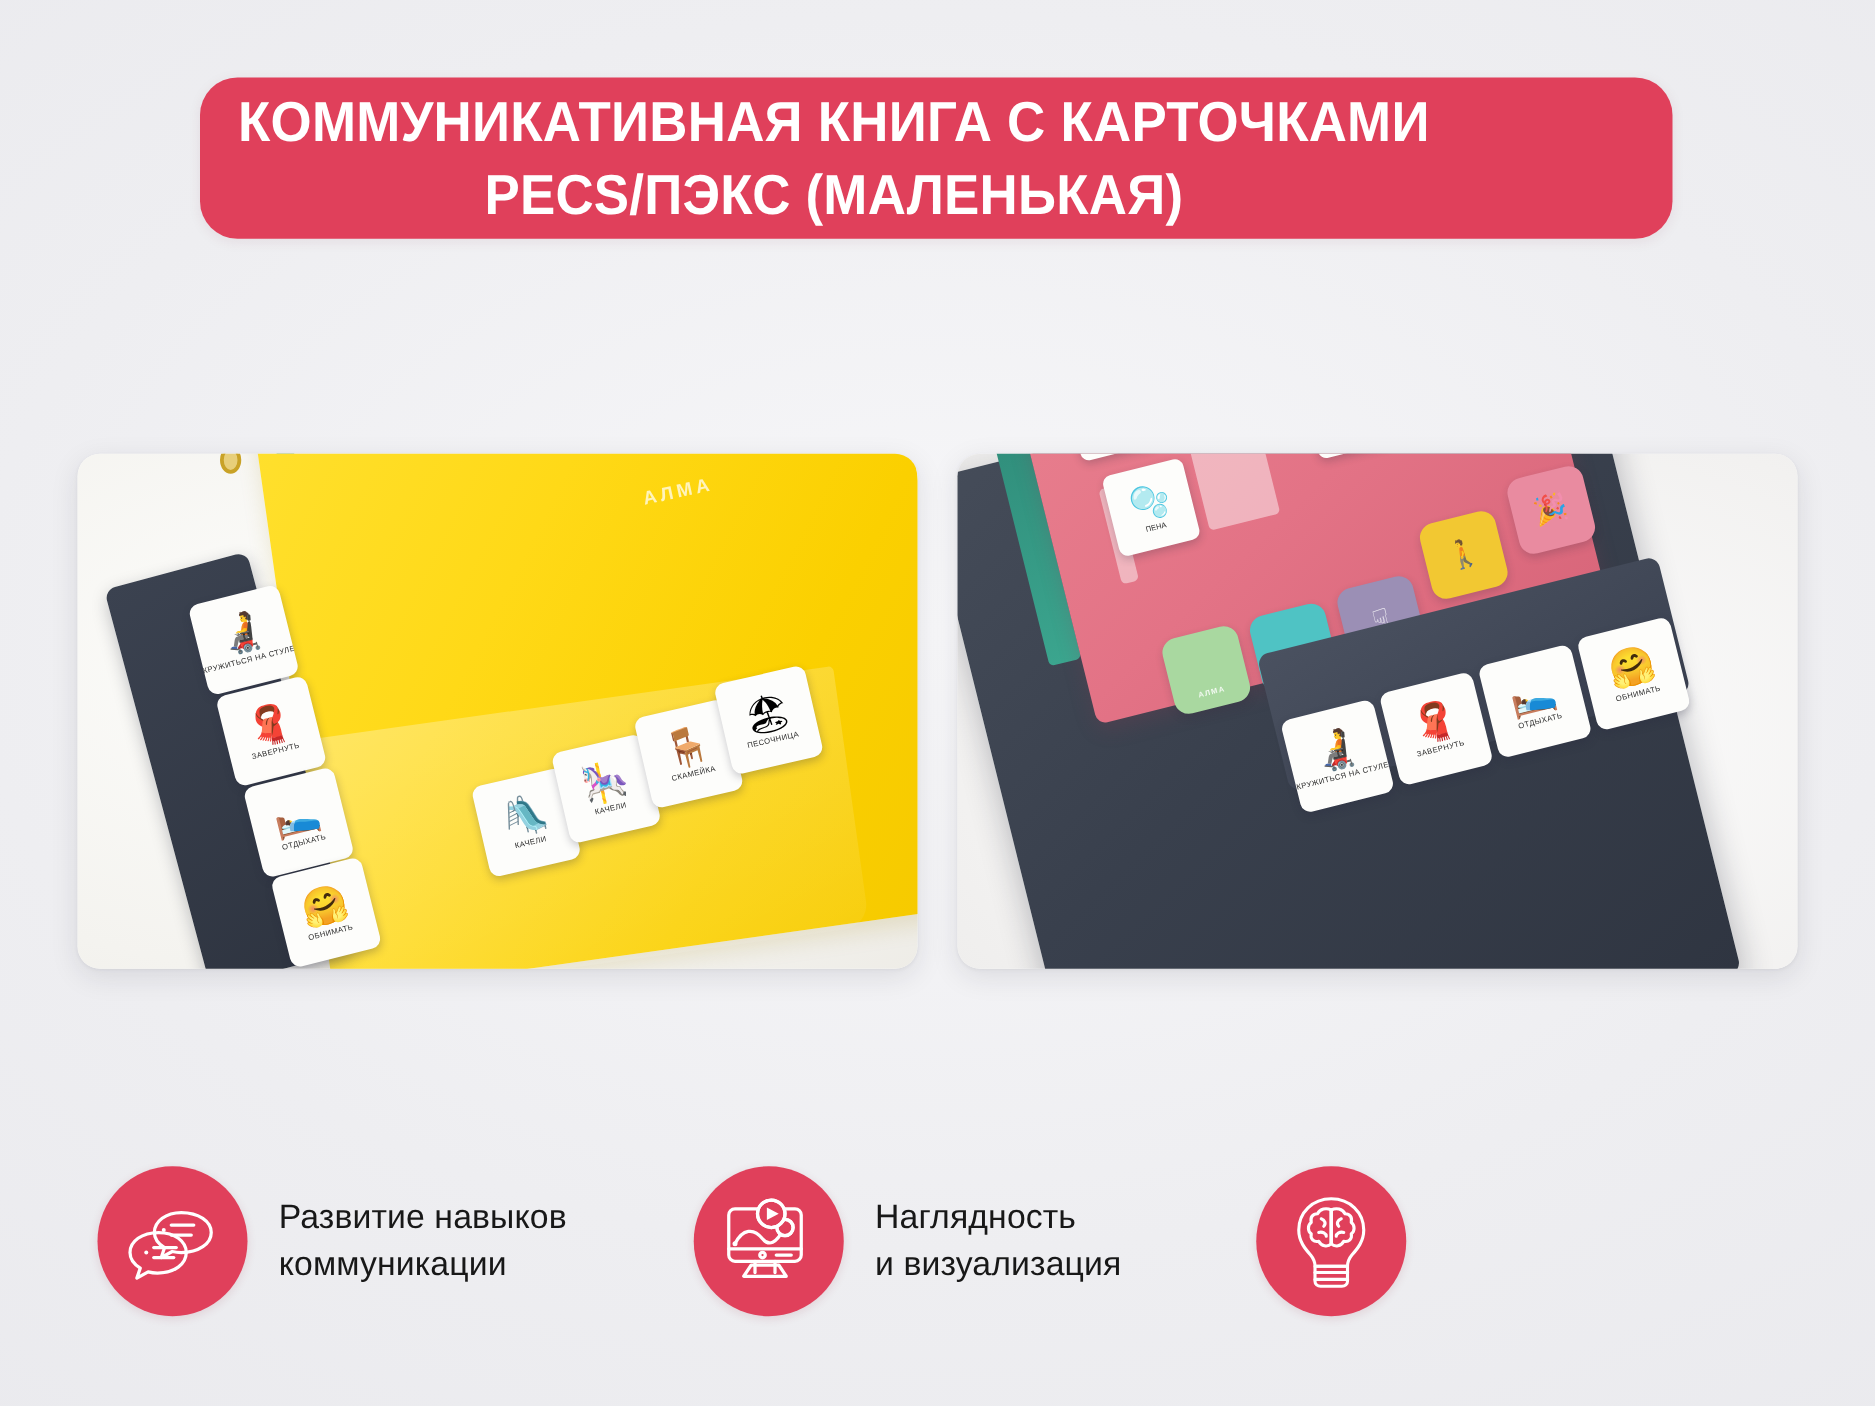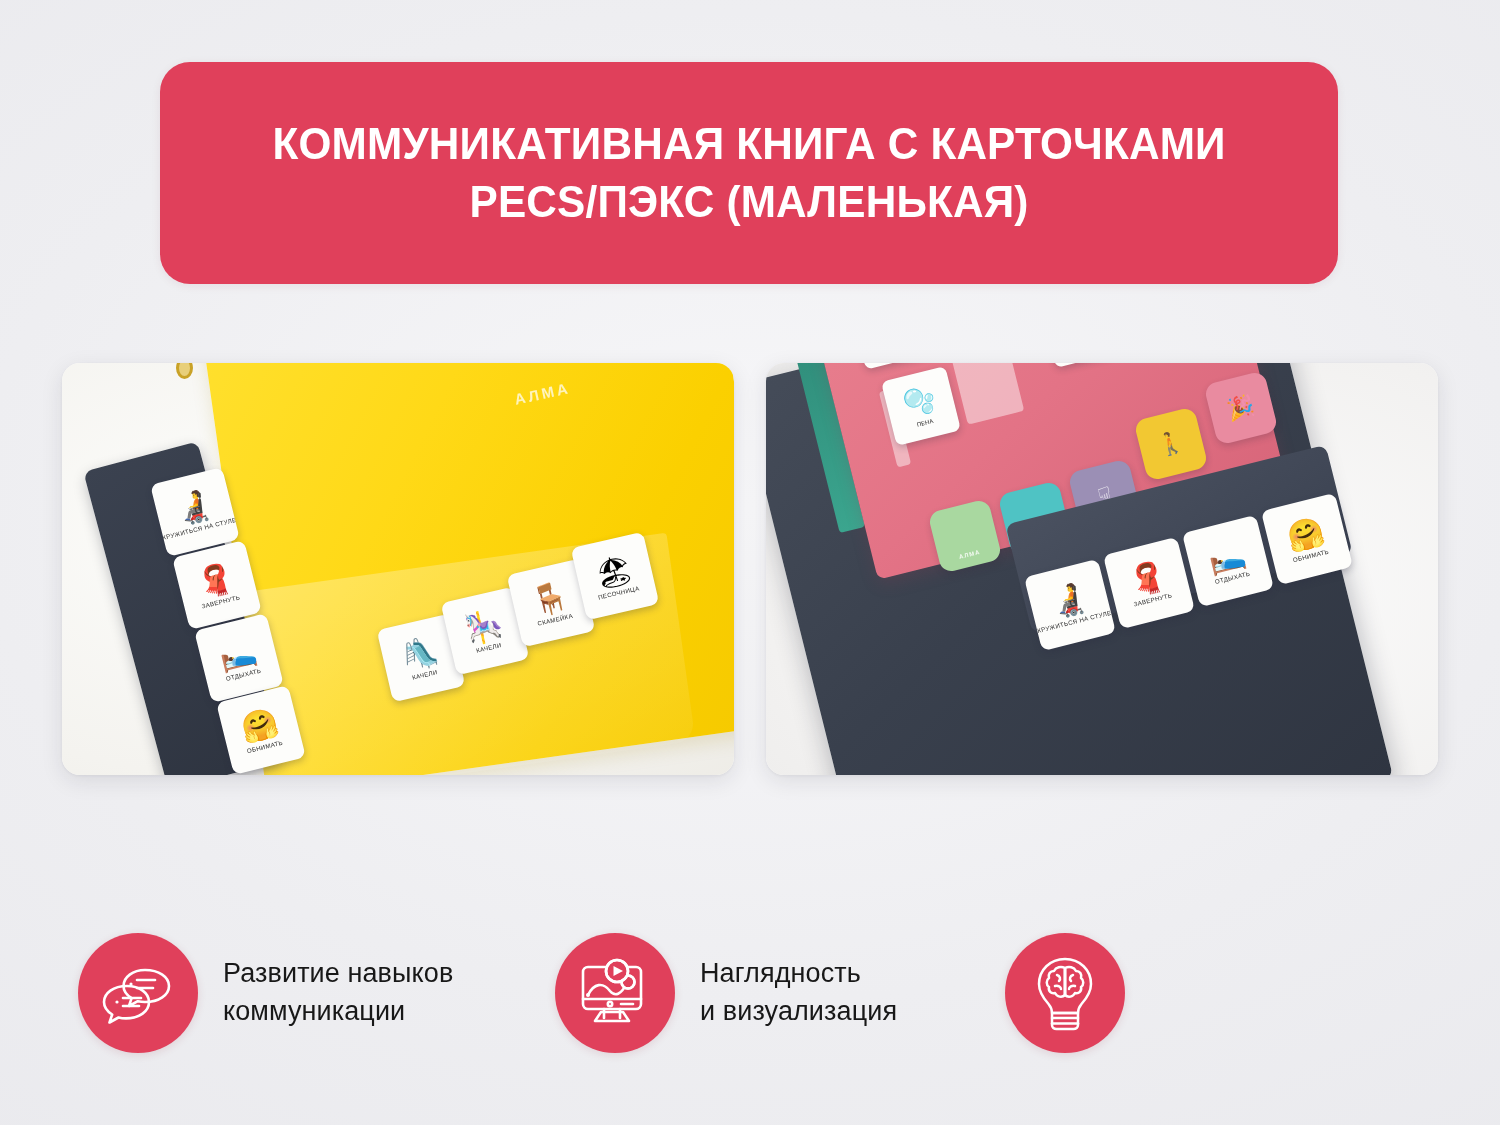--- a/index.html
+++ b/index.html
@@ -17,26 +17,25 @@
       radial-gradient(ellipse 1400px 900px at 50% 45%, #f7f7f9 0%, #eeeef1 55%, #e9e9ed 100%);
     position: relative;
   }
 
   
   .title-banner {
     position: absolute;
     left: 160px;
     top: 62px;
     width: 1178px;
-    height: 222px;
+    height: 129px;
     background: #e0405b;
     border-radius: 30px;
     display: flex;
     align-items: center;
-    justify-content: center;
     box-shadow: 0 2px 10px rgba(120,30,50,.08);
   }
   .title-text {
     color: #ffffff;
     font-family: "Liberation Sans", sans-serif;
     font-weight: bold;
     font-size: 45px;
     line-height: 1.28;
     letter-spacing: 0.2px;
     text-align: center;

